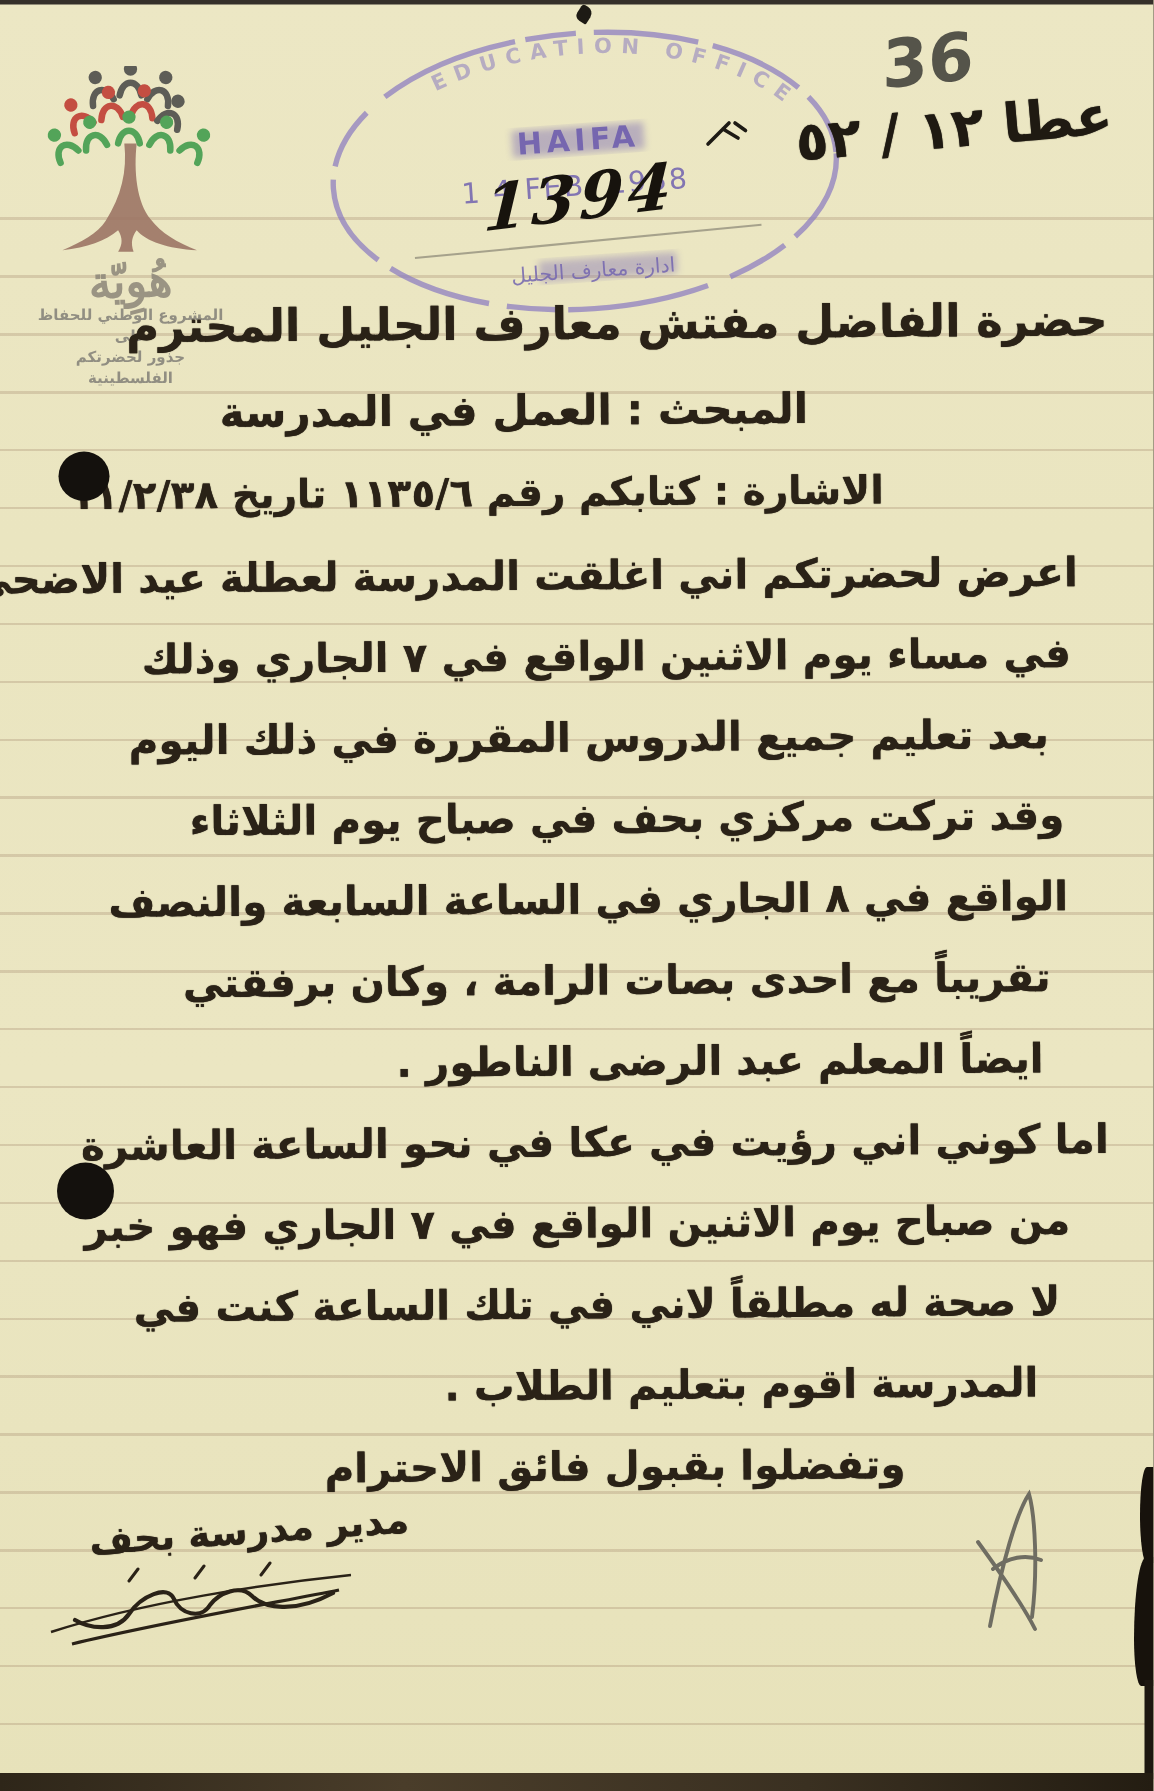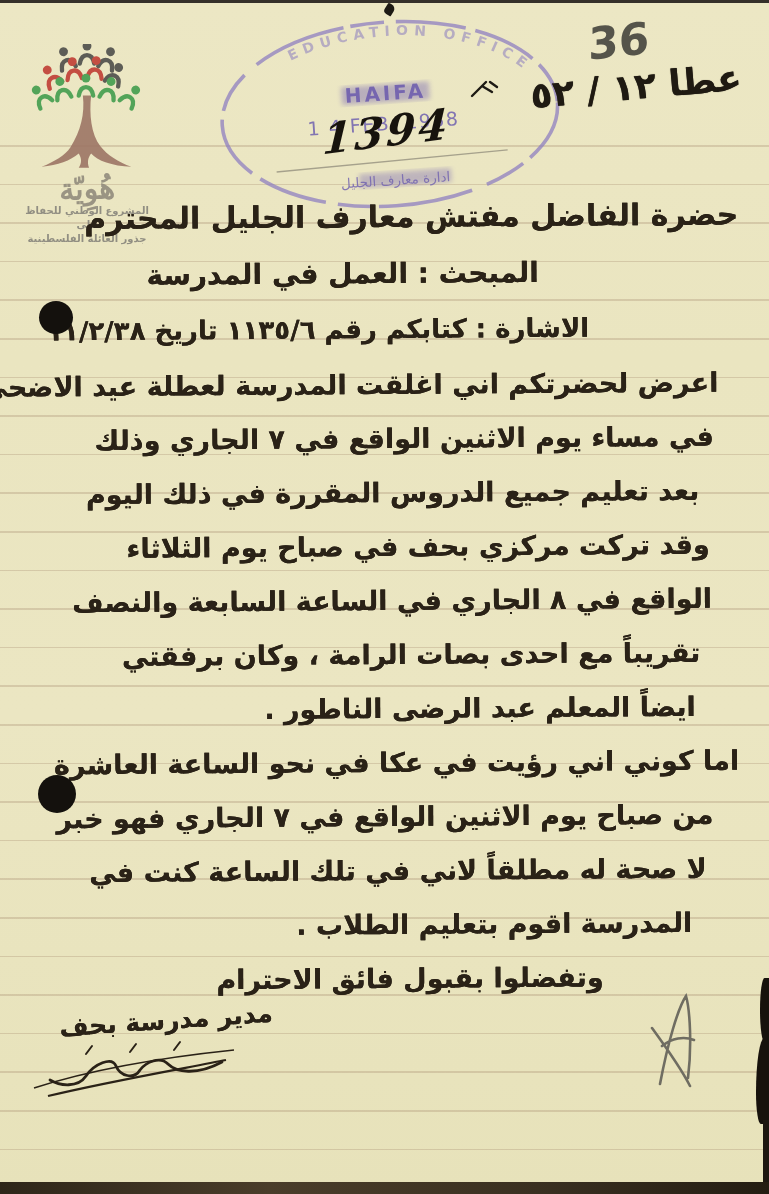--- a/index.html
+++ b/index.html
@@ -84,21 +84,21 @@
       <use href="#person" style="color:#bf3a31" transform="translate(64,25) rotate(6)"></use>
       <use href="#person" style="color:#4a4a48" transform="translate(83,31) rotate(24)"></use>
       <use href="#person" style="color:#3f9b4b" transform="translate(12,52) rotate(-35)"></use>
       <use href="#person" style="color:#3f9b4b" transform="translate(32,45) rotate(-15)"></use>
       <use href="#person" style="color:#3f9b4b" transform="translate(55,42)"></use>
       <use href="#person" style="color:#3f9b4b" transform="translate(77,45) rotate(15)"></use>
       <use href="#person" style="color:#3f9b4b" transform="translate(98,52) rotate(35)"></use>
     </svg>
     <div class="wordmark">هُوِيّة</div>
     <div class="tag">المشروع الوطني للحفاظ على</div>
-    <div class="tag">جذور العائلة الفلسطينية</div>
+    <div class="tag">جذور لحضرتكم الفلسطينية</div>
   </div>
 
   <svg class="stamp" viewBox="0 0 370 208">
     <defs>
         <filter id="smudge">
           <feGaussianBlur stdDeviation="2.4"></feGaussianBlur>
         </filter>
       <path id="arcP" d="M28,116 A158,88 0 0 1 344,108" fill="none"></path>
     </defs>
     <ellipse cx="185" cy="102" rx="168" ry="92" fill="none" stroke="#8a7cc0" stroke-width="3.6" opacity=".72" stroke-dasharray="64 9 42 16 95 7 34 12 70 10"></ellipse>

